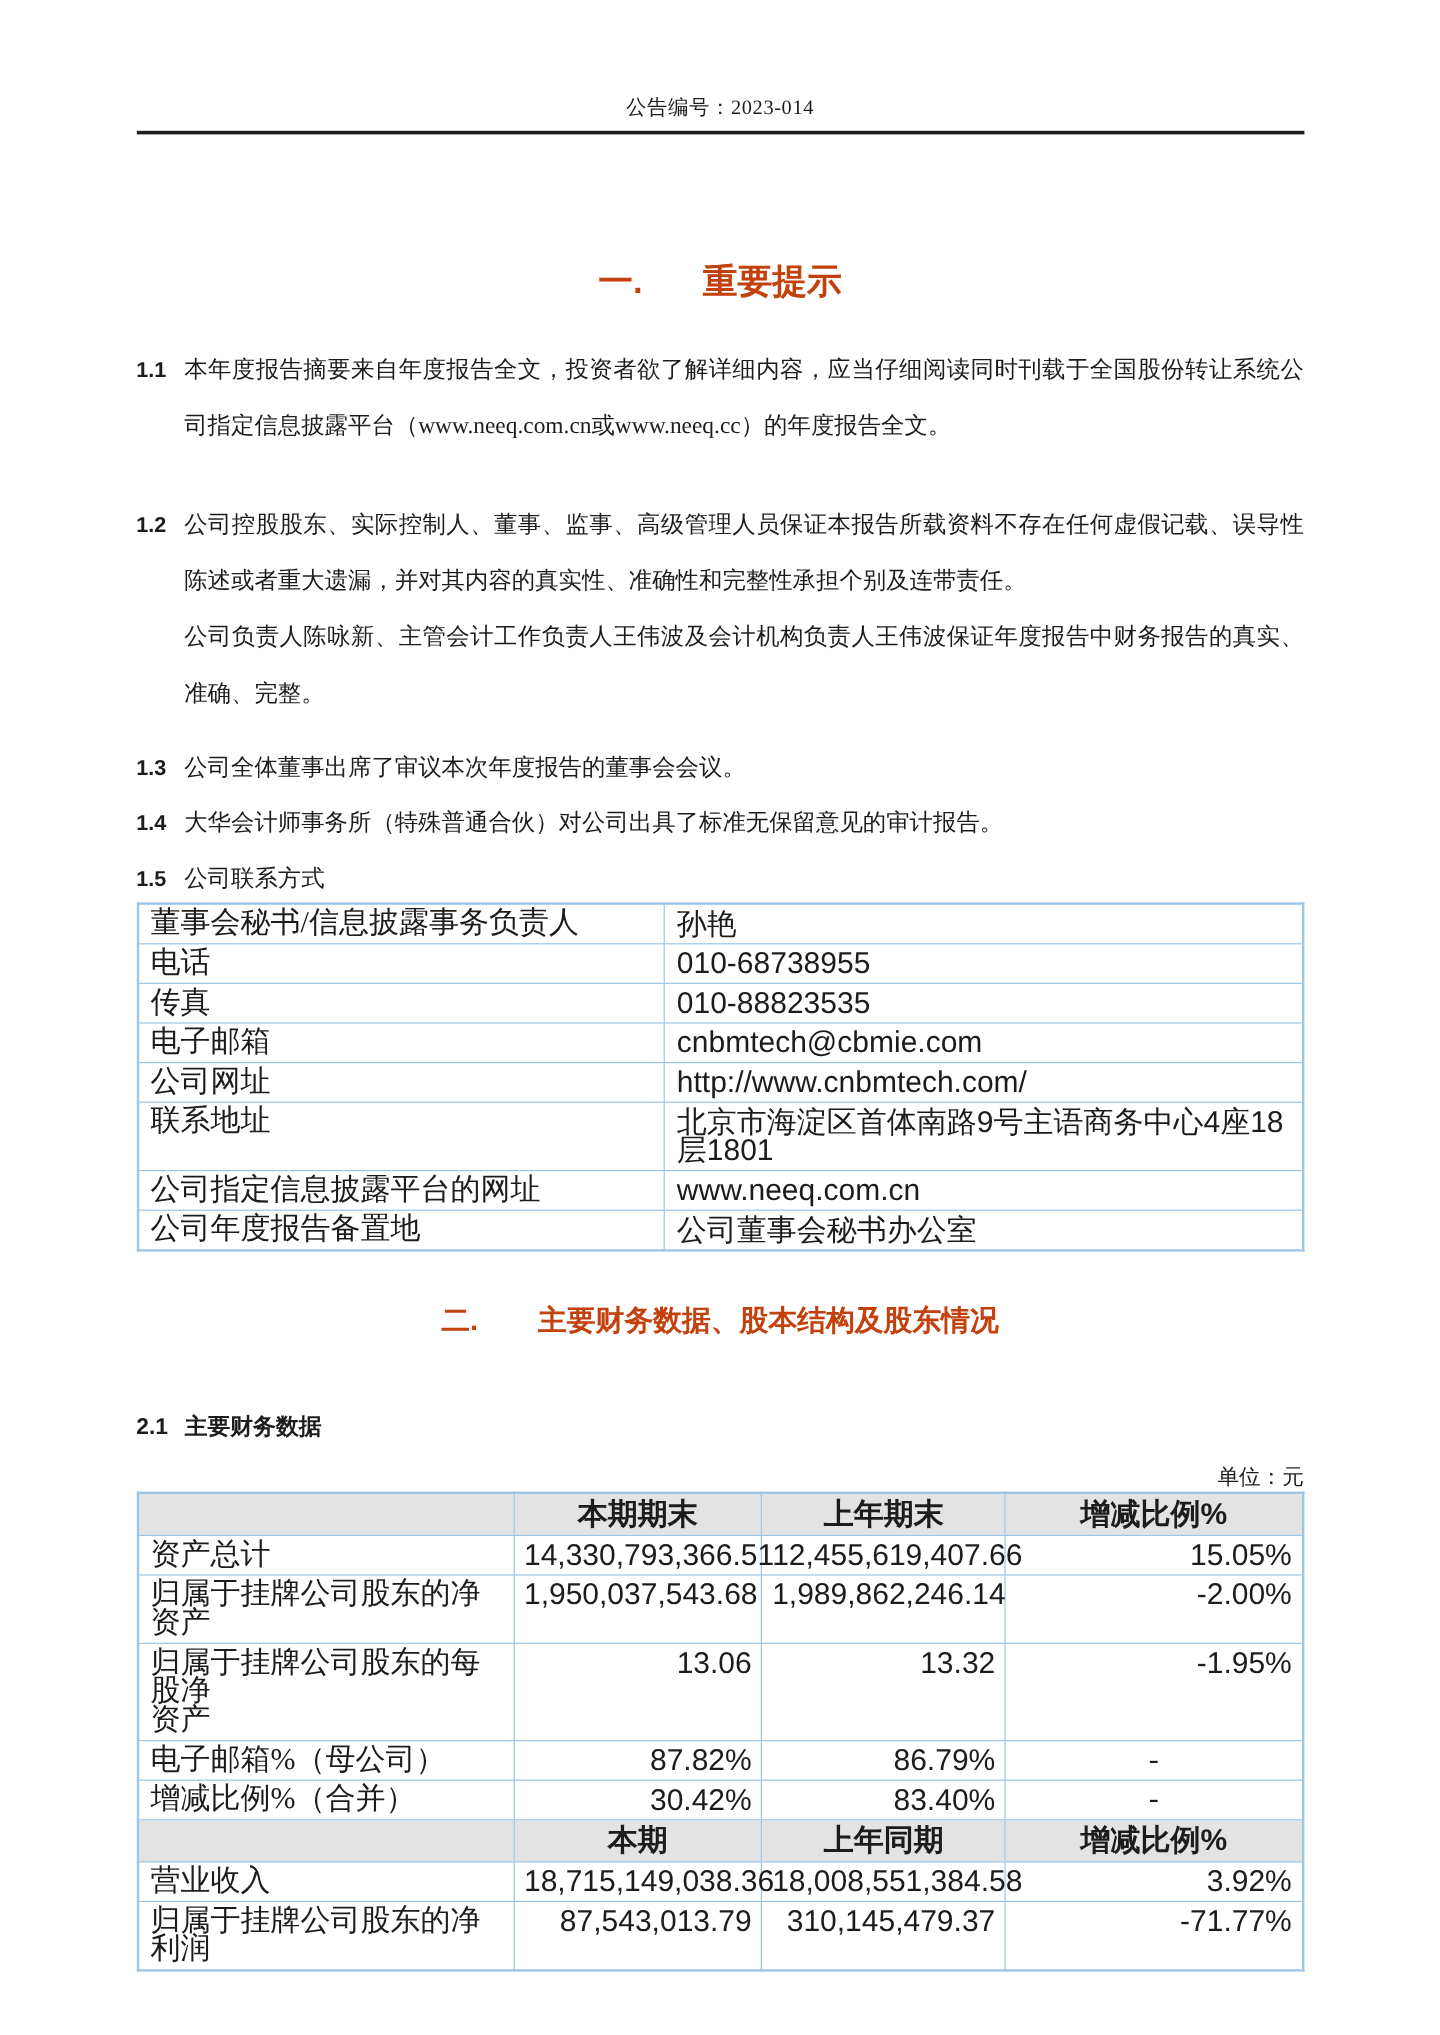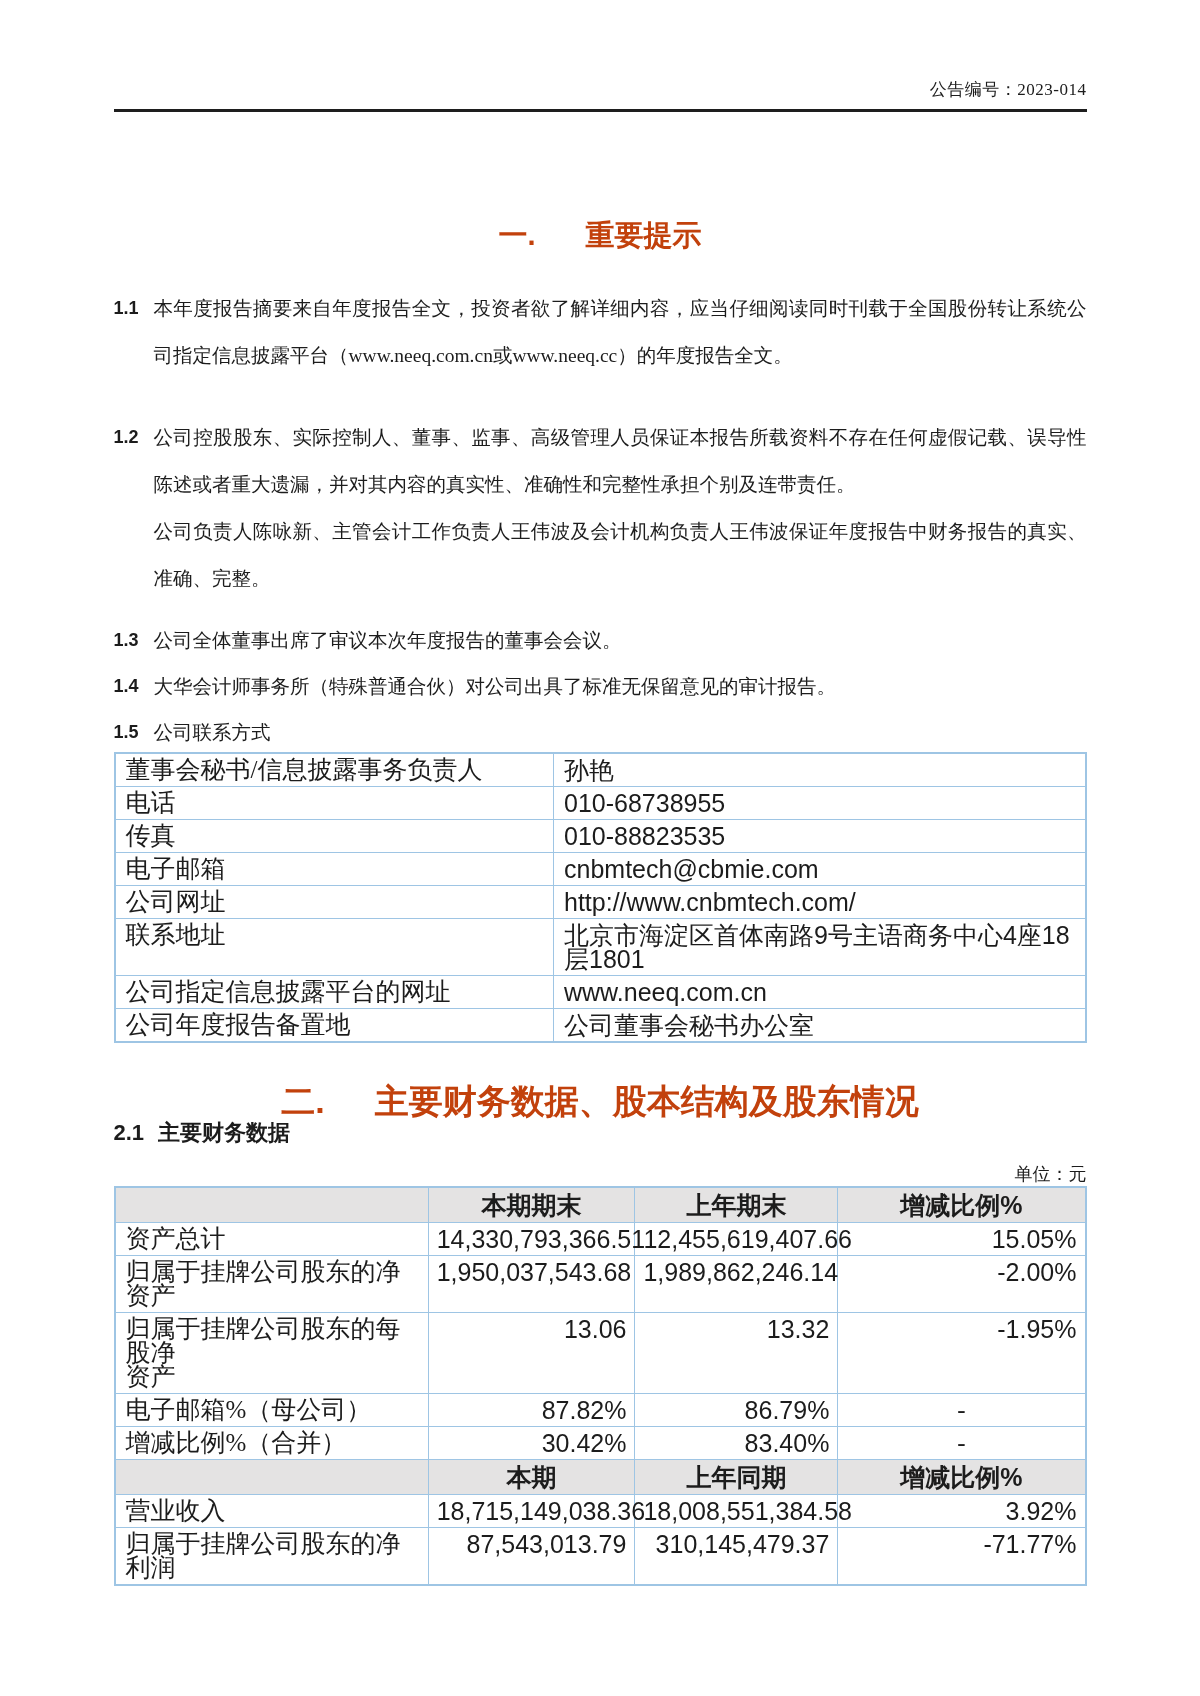--- a/index.html
+++ b/index.html
@@ -5,31 +5,31 @@
   html, body { margin: 0; padding: 0; background: #ffffff; }
   body {
     width: 1200px; height: 1696px; overflow: hidden;
     font-family: "Liberation Serif", "DejaVu Serif", serif;
     color: #1c1c1c;
   }
   .page { width: 973px; margin: 0 auto; }
 
   .doc-number {
     padding-top: 80px; line-height: 20px; font-size: 17px;
-    text-align: right; letter-spacing: 0.5px;
+    text-align: center; letter-spacing: 0.5px;
   }
   .rule { margin-top: 9px; height: 3px; background: #1e1e1e; }
 
   .h1, .h2 {
     text-align: center;
     font-family: "Liberation Sans", "DejaVu Sans", sans-serif;
     font-weight: 700; color: #c2410c;
   }
   .h1 { margin-top: 106px; font-size: 29px; line-height: 34px; }
-  .h2 { margin-top: 40px; font-size: 34px; line-height: 36px; }
+  .h2 { margin-top: 40px; font-size: 24px; line-height: 36px; }
   .hgap { display: inline-block; width: 50px; }
 
   .s1-items { margin-top: 33px; }
   .item { display: flex; }
   .item .num {
     width: 40px; flex: none;
     font-family: "Liberation Sans", "DejaVu Sans", sans-serif;
     font-weight: 700; font-size: 18px;
   }
   .item .text { flex: 1; font-size: 19.5px; text-align: justify; }
@@ -45,21 +45,21 @@
   table, th, td { border: 1px solid #9ec5e4; }
   table { border: 2px solid #9ec5e4; }
   th, td { vertical-align: top; font-size: 25px; line-height: 24px; font-weight: 400; }
 
   .contact-table td { padding: 4px 10px; }
   .contact-table .c1 { width: 45%; }
   .contact-table .c2 { width: 55%; }
   .contact-table .val { font-family: "Liberation Sans", "DejaVu Sans", sans-serif; }
 
   .sub-head {
-    font-size: 22px; line-height: 27px;
+    margin-top: 57px; font-size: 19px; line-height: 27px;
     font-family: "Liberation Sans", "DejaVu Sans", sans-serif; font-weight: 700;
   }
   .sub-head .sgap { display: inline-block; width: 14px; }
   .unit-label { margin-top: 16px; font-size: 18px; line-height: 24px; text-align: right; }
 
   .fin-table col.f1 { width: 32.3%; }
   .fin-table col.f2 { width: 21.3%; }
   .fin-table col.f3 { width: 20.9%; }
   .fin-table col.f4 { width: 25.5%; }
   .fin-table th {

